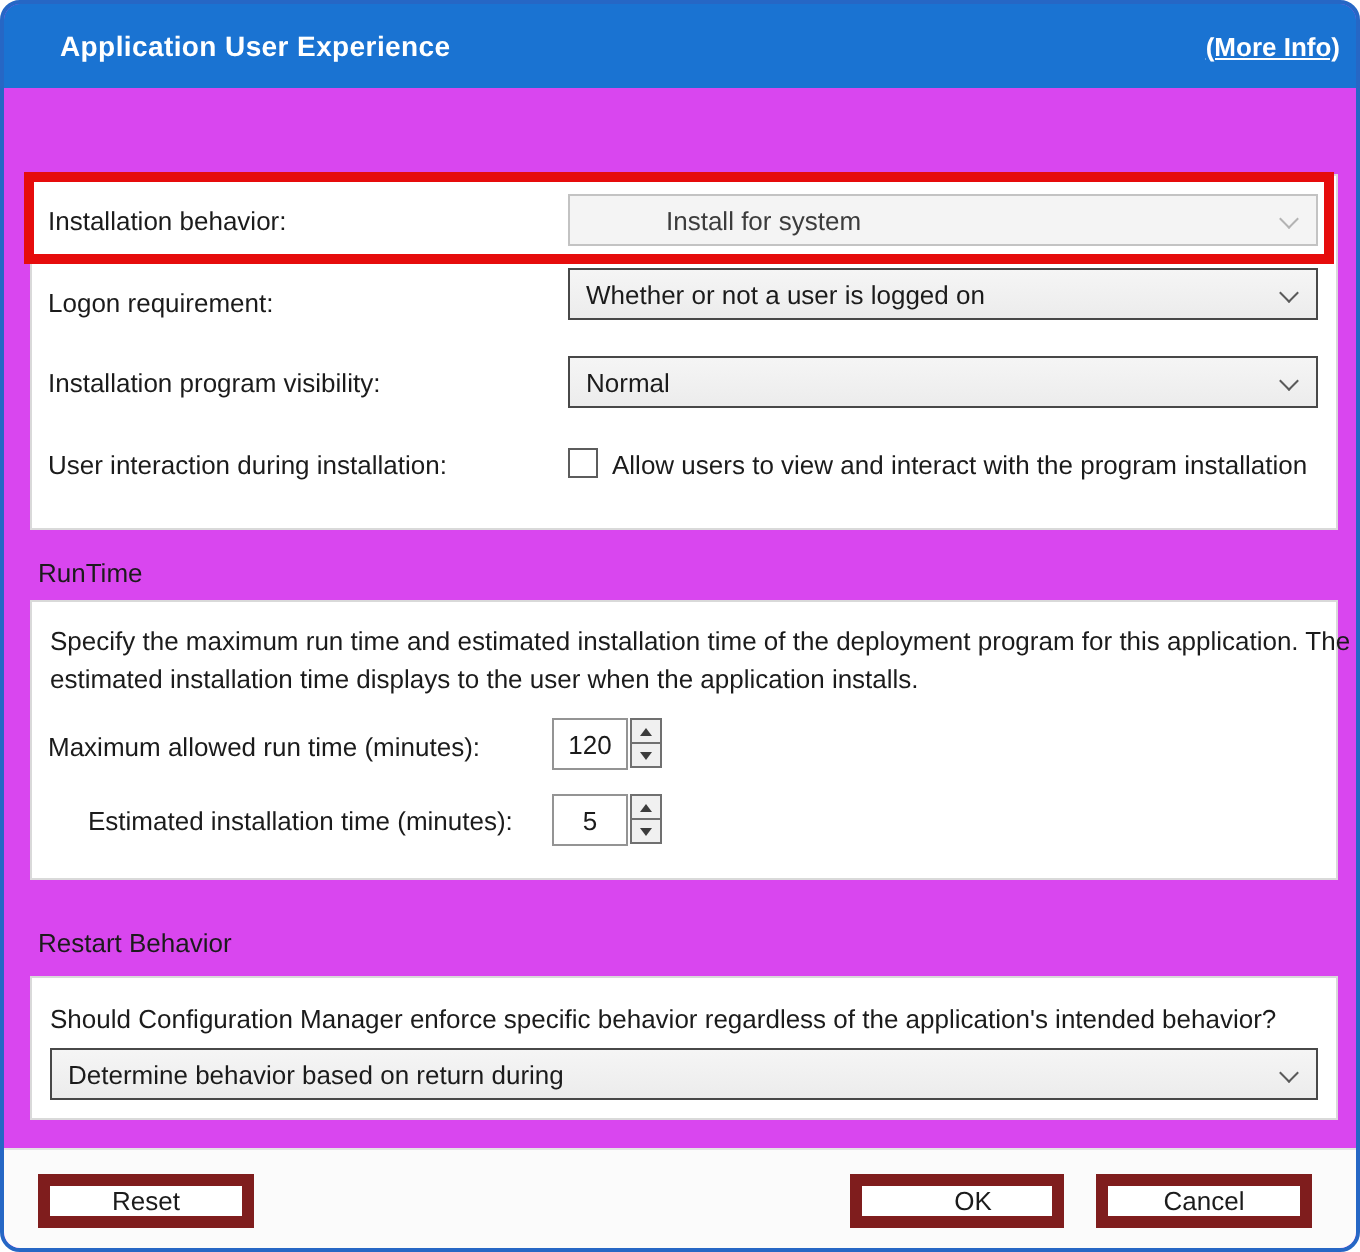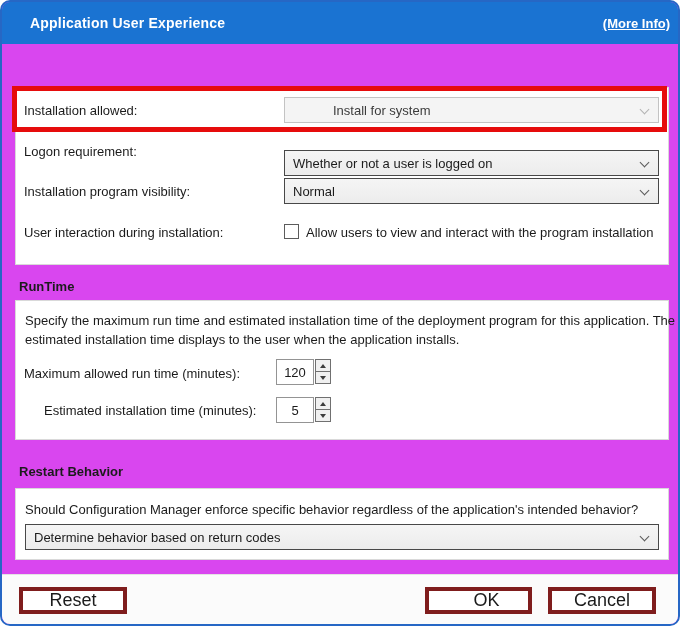--- a/index.html
+++ b/index.html
@@ -19,21 +19,21 @@
     background:#1a73d2; display:flex; align-items:center;
     padding:0 8px 0 28px;
   }
   .hdr-title { color:#fff; font-weight:bold; font-size:14px; letter-spacing:.2px; }
   .hdr-spacer { flex:1; }
   .more-info {
     color:#fff; font-weight:bold; font-size:13px;
     text-decoration:underline; cursor:pointer;
   }
   .intro { position:absolute; left:17px; top:56px; font-weight:bold; }
-  .sec-head { position:absolute; left:17px; font-weight:bold; }
+  .sec-head { position:absolute; left:17px; font-weight:normal; }
   .gbox { position:absolute; border:1px solid #d9d9d9; background:#fff; }
   .box1 { left:13px; top:85px; width:654px; height:178px; }
   .box2 { left:13px; top:298px; width:654px; height:140px; }
   .box3 { left:13px; top:486px; width:654px; height:72px; }
   .hl-red {
     position:absolute; left:10px; top:84px; width:655px; height:46px;
     border:5px solid #e60c0c; z-index:3; pointer-events:none;
   }
   .row-label { position:absolute; left:22px; }
   .dd {
@@ -74,23 +74,23 @@
   .tri-up { width:0; height:0; border-left:3.5px solid transparent;
     border-right:3.5px solid transparent; border-bottom:4.5px solid #3c3c3c; }
   .tri-down { width:0; height:0; border-left:3.5px solid transparent;
     border-right:3.5px solid transparent; border-top:4.5px solid #3c3c3c; }
   .footer {
     position:absolute; left:0; right:0; top:572px; bottom:0;
     background:#fbfbfb; border-top:1px solid #e3e3e3;
   }
   .btn {
     position:absolute; top:12px; height:27px;
-    background:#fff; border:4px solid #7f1d1d;
+    background:#fff; border:6px solid #7f1d1d;
     display:flex; align-items:center; justify-content:center;
-    font-size:18px; color:#1b1b1b; cursor:pointer;
+    font-size:13px; color:#1b1b1b; cursor:pointer;
   }
   .btn-reset { left:17px; width:108px; }
   .btn-ok { left:423px; width:107px;padding-left:16px; }
   .btn-cancel { left:546px; width:108px; }
 </style>
 </head>
 <body>
 
 <div class="dialog">
 
@@ -98,28 +98,28 @@
     <span class="hdr-title">Application User Experience</span>
     <span class="hdr-spacer"></span>
     <a class="more-info">(More Info)</a>
   </div>
 
 
   <div class="gbox box1"></div>
 
   <div class="hl-red"></div>
 
-  <div class="row-label" style="top:101px;">Installation allowed:</div>
+  <div class="row-label" style="top:101px;">Installation behavior:</div>
   <div class="dd disabled" style="top:95px;padding-left:48px;">
     <span>Install for system</span>
     <span class="chev"></span>
   </div>
 
   <div class="row-label" style="top:142px;">Logon requirement:</div>
-  <div class="dd" style="top:148px;">
+  <div class="dd" style="top:132px;">
     <span>Whether or not a user is logged on</span>
     <span class="chev"></span>
   </div>
 
   <div class="row-label" style="top:182px;">Installation program visibility:</div>
   <div class="dd" style="top:176px;">
     <span>Normal</span>
     <span class="chev"></span>
   </div>
 
@@ -155,21 +155,21 @@
       <div class="spin-btn down">
           <span class="tri-down"></span>
         </div>
     </div>
   </div>
 
   <div class="sec-head" style="top:462px;">Restart Behavior</div>
   <div class="gbox box3"></div>
   <div class="para" style="top:498px;">Should Configuration Manager enforce specific behavior regardless of the application's intended behavior?</div>
   <div class="dd dd-wide" style="top:522px;">
-    <span>Determine behavior based on return codes</span>
+    <span>Determine behavior based on return during</span>
     <span class="chev"></span>
   </div>
 
   <div class="footer">
     <div class="btn btn-reset">Reset</div>
     <div class="btn btn-ok">OK</div>
     <div class="btn btn-cancel">Cancel</div>
   </div>
 
 </div>

